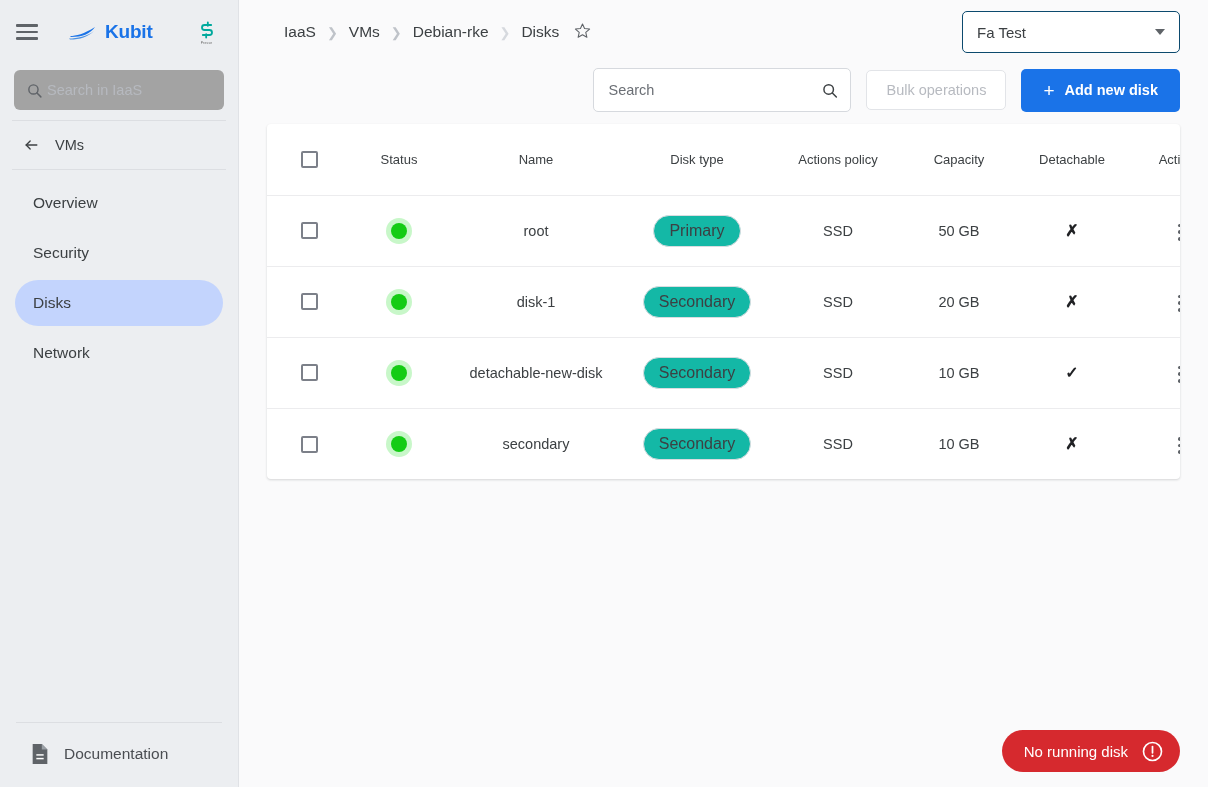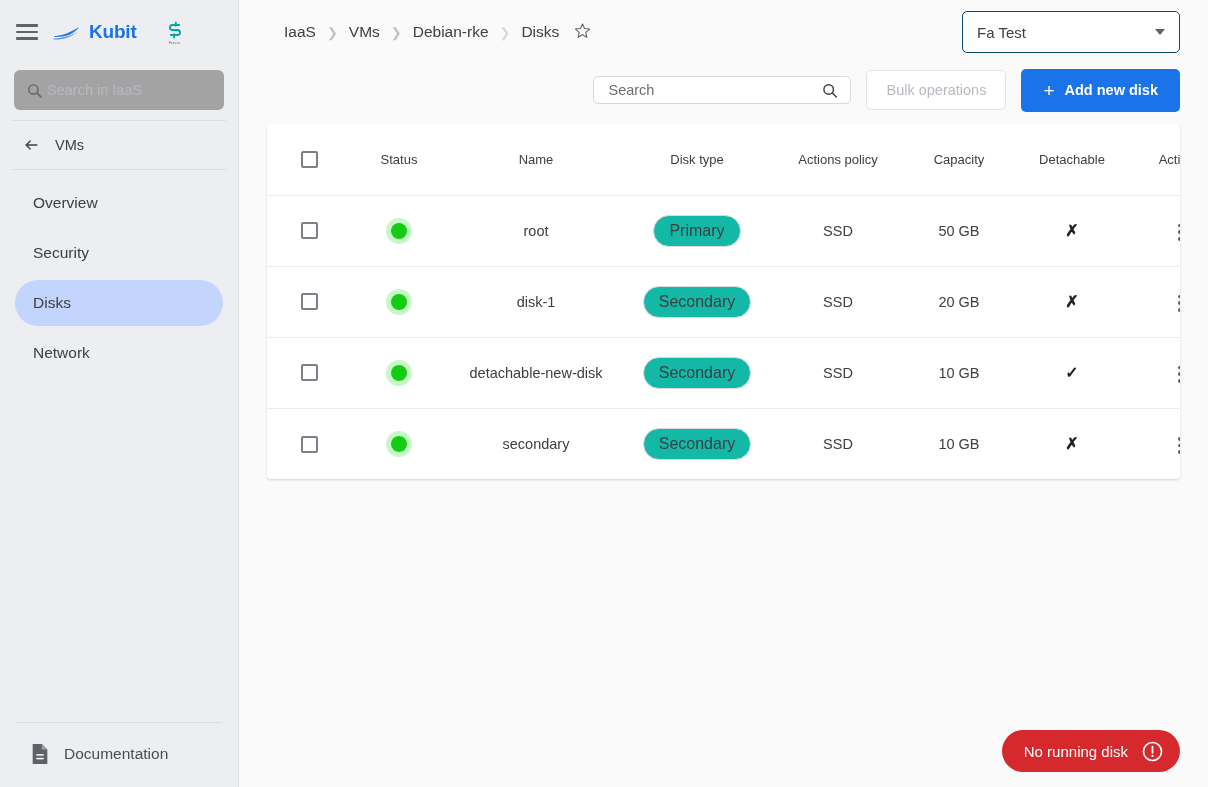--- a/index.html
+++ b/index.html
@@ -14,21 +14,21 @@
   
   .sidebar {
     width: 239px; height: 787px;
     background: #eceef1;
     border-right: 1px solid #e0e2e6;
     display: flex; flex-direction: column;
     flex: 0 0 239px;
     position: relative;
   }
   .sb-top {
-    height: 64px; display: flex; align-items: center; gap: 14px;
+    height: 64px; display: flex; align-items: center; gap: 30px;
     padding: 0 16px;
   }
   .hamburger { width: 22px; height: 16px; display: flex; flex-direction: column; justify-content: space-between; cursor: pointer; }
   .hamburger span { display:block; height: 2.6px; background:#5f6368; border-radius: 1px; }
   .brand { display: flex; align-items: center; gap: 7px; }
   .brand-mark { width: 30px; height: 16px; display:block; }
   .brand-name { font-size: 19px; font-weight: bold; color: #1a73e8; letter-spacing: -0.2px; }
   .partner-logo { margin-left: 14px; display:flex; flex-direction:column; align-items:center; }
   .partner-glyph { width: 20px; height: 20px; }
   .partner-text { font-size: 3.4px; color:#666; letter-spacing: .2px; margin-top:1px; transform: scaleY(1.2); }
@@ -90,21 +90,21 @@
   .caret { margin-left: auto; width:0; height:0;
            border-left: 5.5px solid transparent; border-right: 5.5px solid transparent;
            border-top: 6.5px solid #5f6368; }
 
   
   .actionbar {
     display: flex; align-items: center; justify-content: flex-end;
     gap: 15px; padding: 0 28px; height: 52px;
   }
   .searchbox {
-    width: 258px; height: 28px; background:#fff;
+    width: 258px; height: 44px; background:#fff;
     border: 1px solid #d6d9de; border-radius: 5px;
     display: flex; align-items: center; padding: 0 12px 0 14px;
   }
   .searchbox input {
     border:none; outline:none; background:transparent; width:100%;
     font-family: inherit; font-size: 14.5px; color:#3c4043;
   }
   .searchbox input::placeholder { color:#6b6f75; }
   .btn-bulk {
     height: 40px; padding: 0 19px;

